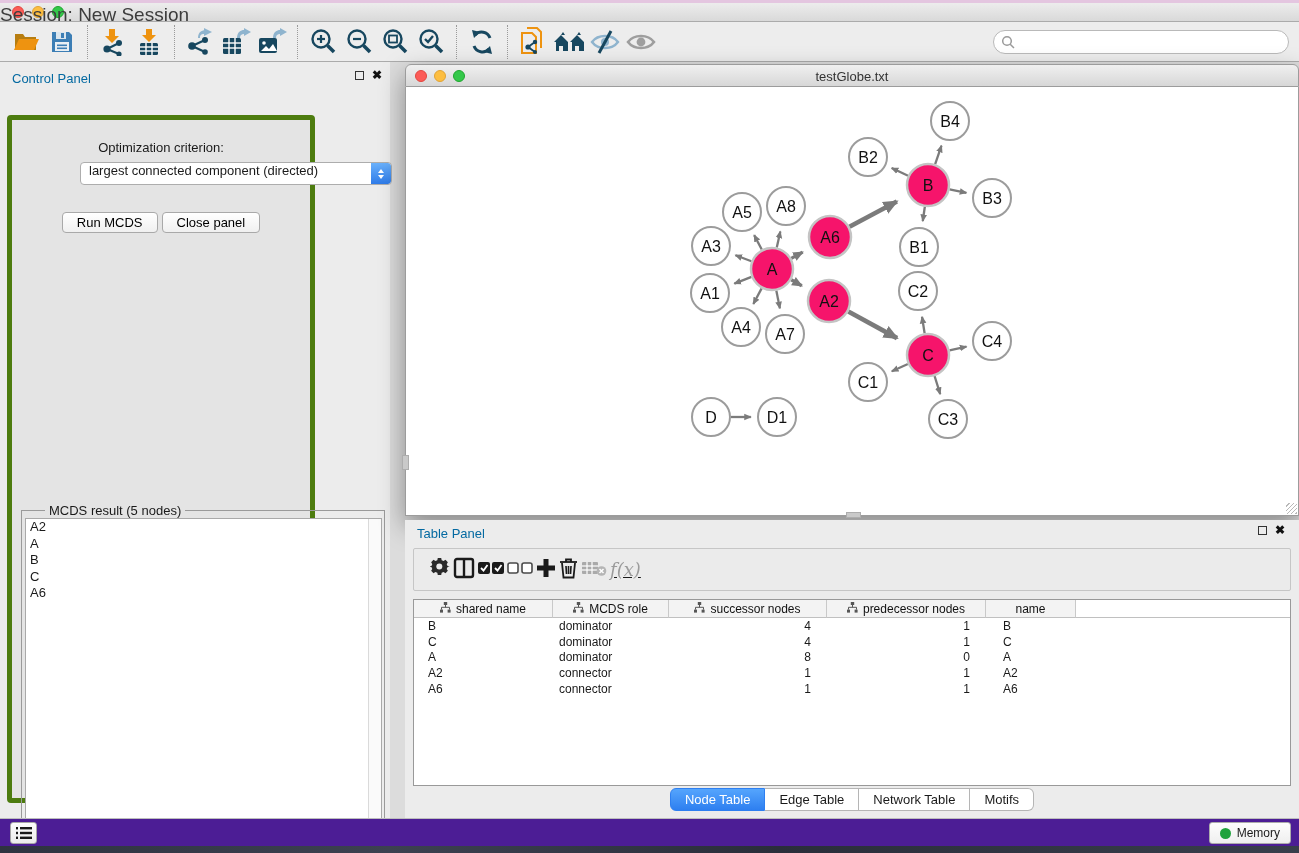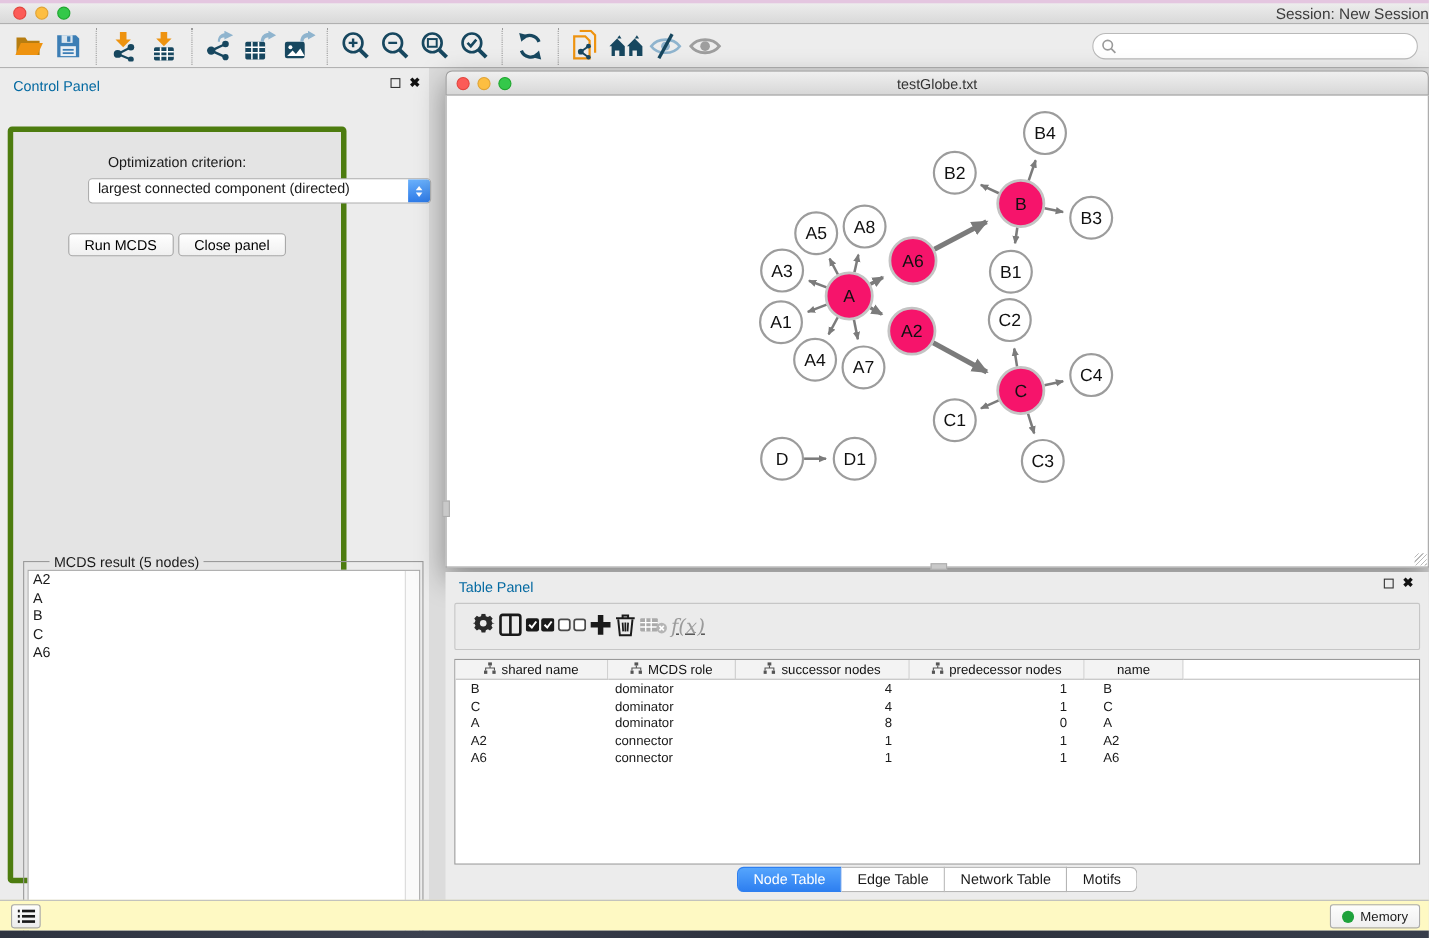--- a/index.html
+++ b/index.html
@@ -7,21 +7,21 @@
   body { font-family:"Liberation Sans", sans-serif; background:#DCDCDC; position:relative; font-size:13px; color:#1a1a1a; }
 
   
   .titlebar { position:absolute; left:0; top:0; width:1299px; height:22px;
     background:linear-gradient(#F0F0F0,#D9D9D9); border-bottom:1px solid #ABABAB; }
   .titlebar::before { content:""; position:absolute; left:0; top:0; width:100%; height:3px; background:#E4C6E0; }
   .tl { position:absolute; width:12px; height:12px; border-radius:50%; top:6px; }
   .tl.red { background:#FC5B57; border:1px solid #E2463F; }
   .tl.yellow { background:#FDBE41; border:1px solid #E0A племя335; border:1px solid #E0A335; }
   .tl.green { background:#34C84A; border:1px solid #1FA62F; }
-  .titlebar .title { position:absolute; width:100%; text-align:right; top:4px; font-size:14px; color:#3c3c3c; }
+  .titlebar .title { position:absolute; width:100%; text-align:left; top:4px; font-size:19px; color:#3c3c3c; }
 
   
   .toolbar { position:absolute; left:0; top:22px; width:1299px; height:40px;
     background:#EDEDED; border-bottom:1px solid #ABABAB; display:flex; align-items:center; padding-left:8px; }
   .tbtn { width:36px; height:34px; display:flex; align-items:center; justify-content:center; }
   .tsep { width:1px; height:34px; border-left:1px dotted #9a9a9a; margin:0 7px; }
   .searchbox { position:absolute; right:10px; top:8px; width:296px; height:24px; background:#fff;
     border:1px solid #B9B9B9; border-radius:12px; display:flex; align-items:center; padding-left:7px; }
   .searchbox input { border:none; outline:none; flex:1; font-size:13px; background:transparent; height:20px; }
 
@@ -84,21 +84,21 @@
   .td.al2 { padding-left:6px; justify-content:flex-start; }
   .td.ar { padding-right:16px; justify-content:flex-end; }
   .td.al3 { padding-left:17px; justify-content:flex-start; }
   .tp-tabs { position:absolute; left:0; top:268px; width:100%; display:flex; justify-content:center; }
   .tab2 { background:#fff; border:1px solid #B5B5B5; border-left:none; padding:3px 14px; font-size:13px; }
   .tab2:first-child { border-left:1px solid #B5B5B5; border-radius:6px 0 0 6px; }
   .tab2:last-child { border-radius:0 6px 6px 0; }
   .tab2.active { background:linear-gradient(#55A5FD,#2E7FF0); color:#fff; border-color:#2E7FF0; }
 
   
-  .statusbar { position:absolute; left:0; top:818px; width:1299px; height:28px; background:#fef9c3; border-top:1px solid #BDBDBD; }
+  .statusbar { position:absolute; left:0; top:818px; width:1299px; height:28px; background:#4c1d95; border-top:1px solid #BDBDBD; }
   .list-btn { position:absolute; left:10px; top:3px; width:27px; height:22px; background:linear-gradient(#FDFDFD,#ECECEC);
     border:1px solid #A8A8A8; border-radius:3px; display:flex; align-items:center; justify-content:center; }
   .mem-btn { position:absolute; right:8px; top:3px; height:22px; background:linear-gradient(#FDFDFD,#EFEFEF);
     border:1px solid #ACACAC; border-radius:3px; display:flex; align-items:center; gap:6px; padding:0 10px; font-size:12px; }
   .mem-dot { width:11px; height:11px; border-radius:50%; background:#1FA23C; }
   .desk-strip { position:absolute; left:0; top:846px; width:1299px; height:7px;
     background:linear-gradient(90deg,#2E3340,#3C4150 30%,#2A2E3A 60%,#383E4B); }
 </style>
 </head>
 <body>

